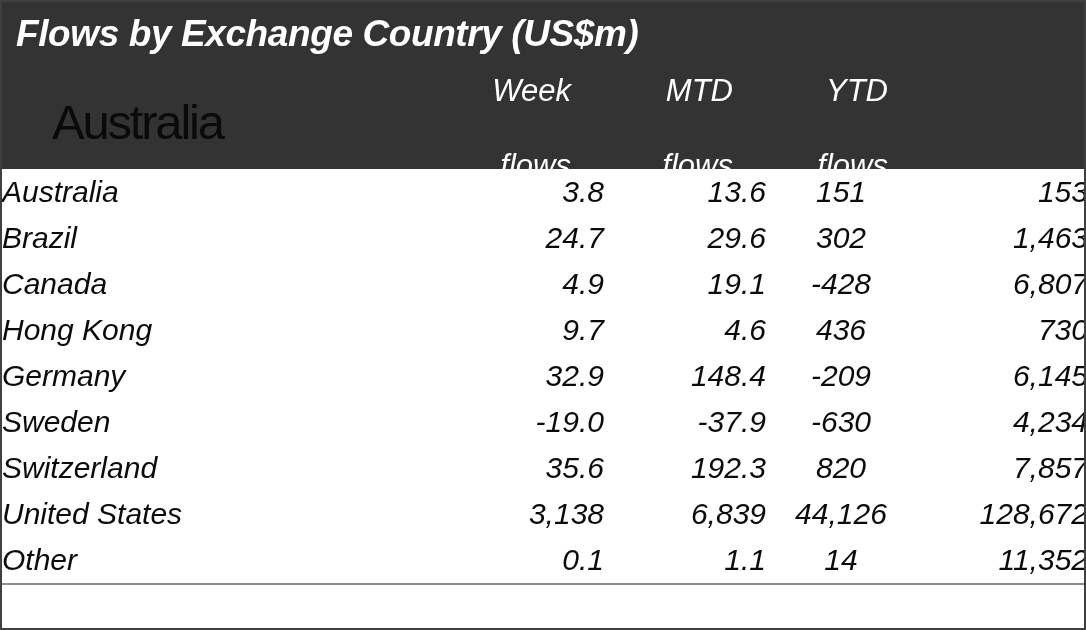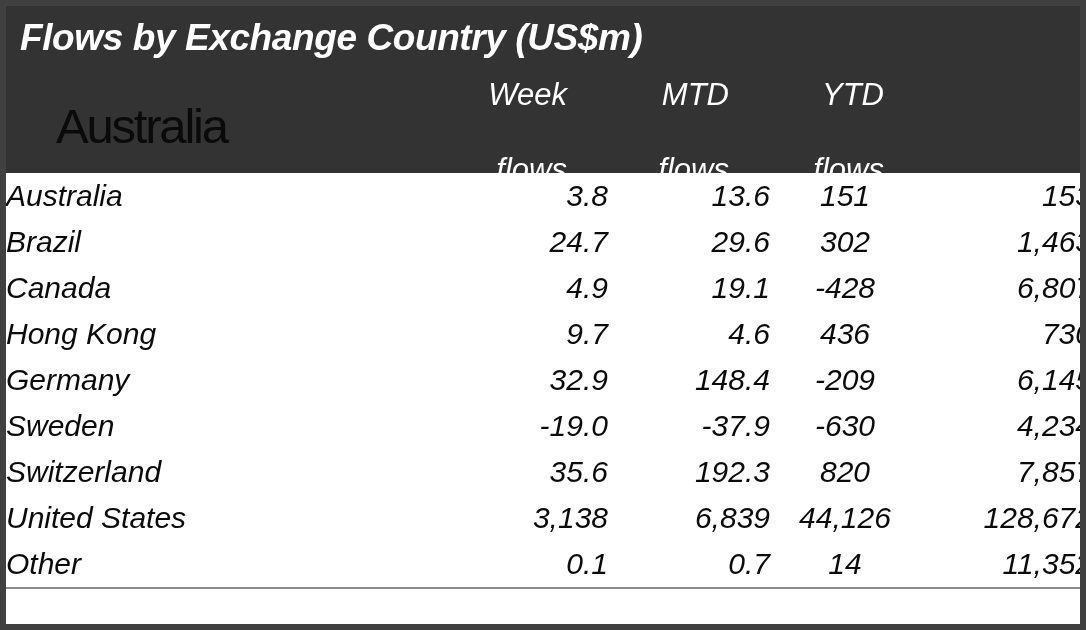--- a/index.html
+++ b/index.html
@@ -11,21 +11,21 @@
     font-family: "Liberation Sans", sans-serif;
     -webkit-font-smoothing: antialiased;
   }
 
   #page {
     position: relative;
     width: 1086px;
     height: 630px;
     box-sizing: border-box;
     background: #ffffff;
-    border: 6px solid #404040;
+    border: 2px solid #404040;
     overflow: hidden;
   }
 
   
   .header-band {
     position: relative;
     height: 167px;
     background: #333333;
     box-sizing: border-box;
     padding: 0;
@@ -203,21 +203,21 @@
         <td class="c-country">United States</td>
         <td class="c-week">3,138</td>
         <td class="c-mtd">6,839</td>
         <td class="c-ytd">44,126</td>
         <td class="c-aum">128,672</td>
       </tr>
 
       <tr>
         <td class="c-country">Other</td>
         <td class="c-week">0.1</td>
-        <td class="c-mtd">0.7</td>
+        <td class="c-mtd">1.1</td>
         <td class="c-ytd">14</td>
         <td class="c-aum">11,352</td>
       </tr>
 
       <tr>
         <td class="total-sep" colspan="5"></td>
       </tr>
 
     </tbody>
   </table>

